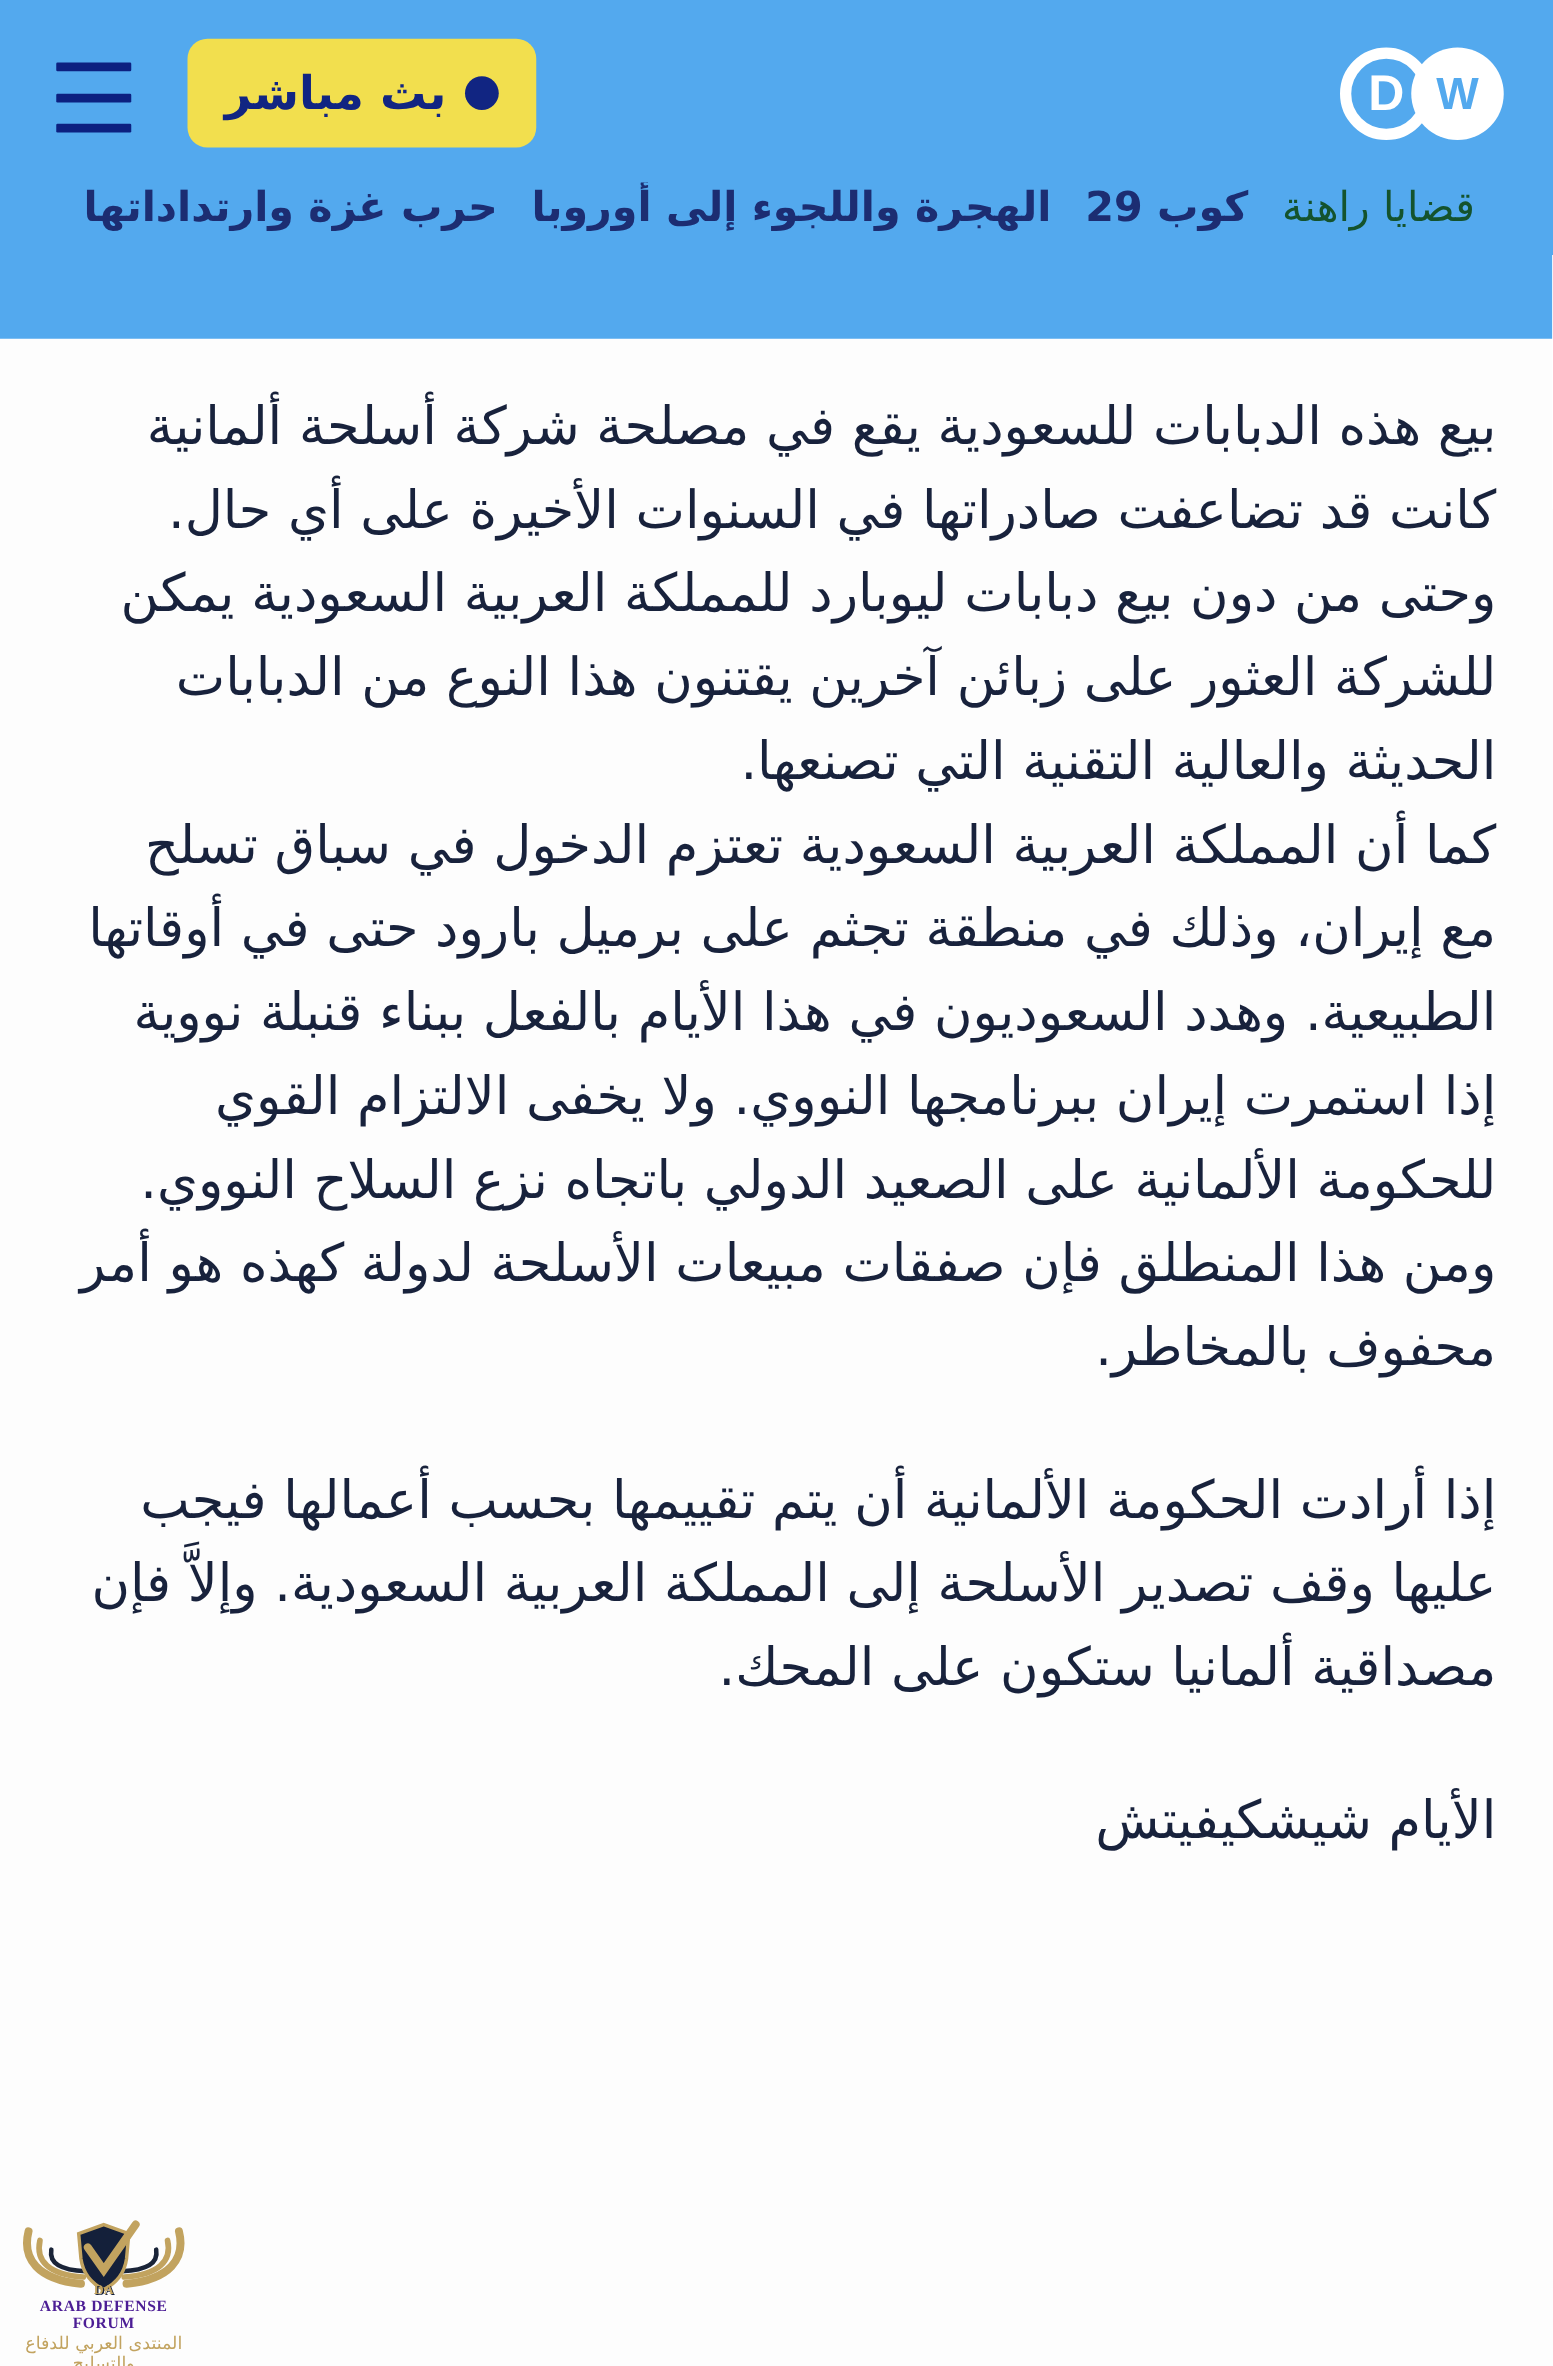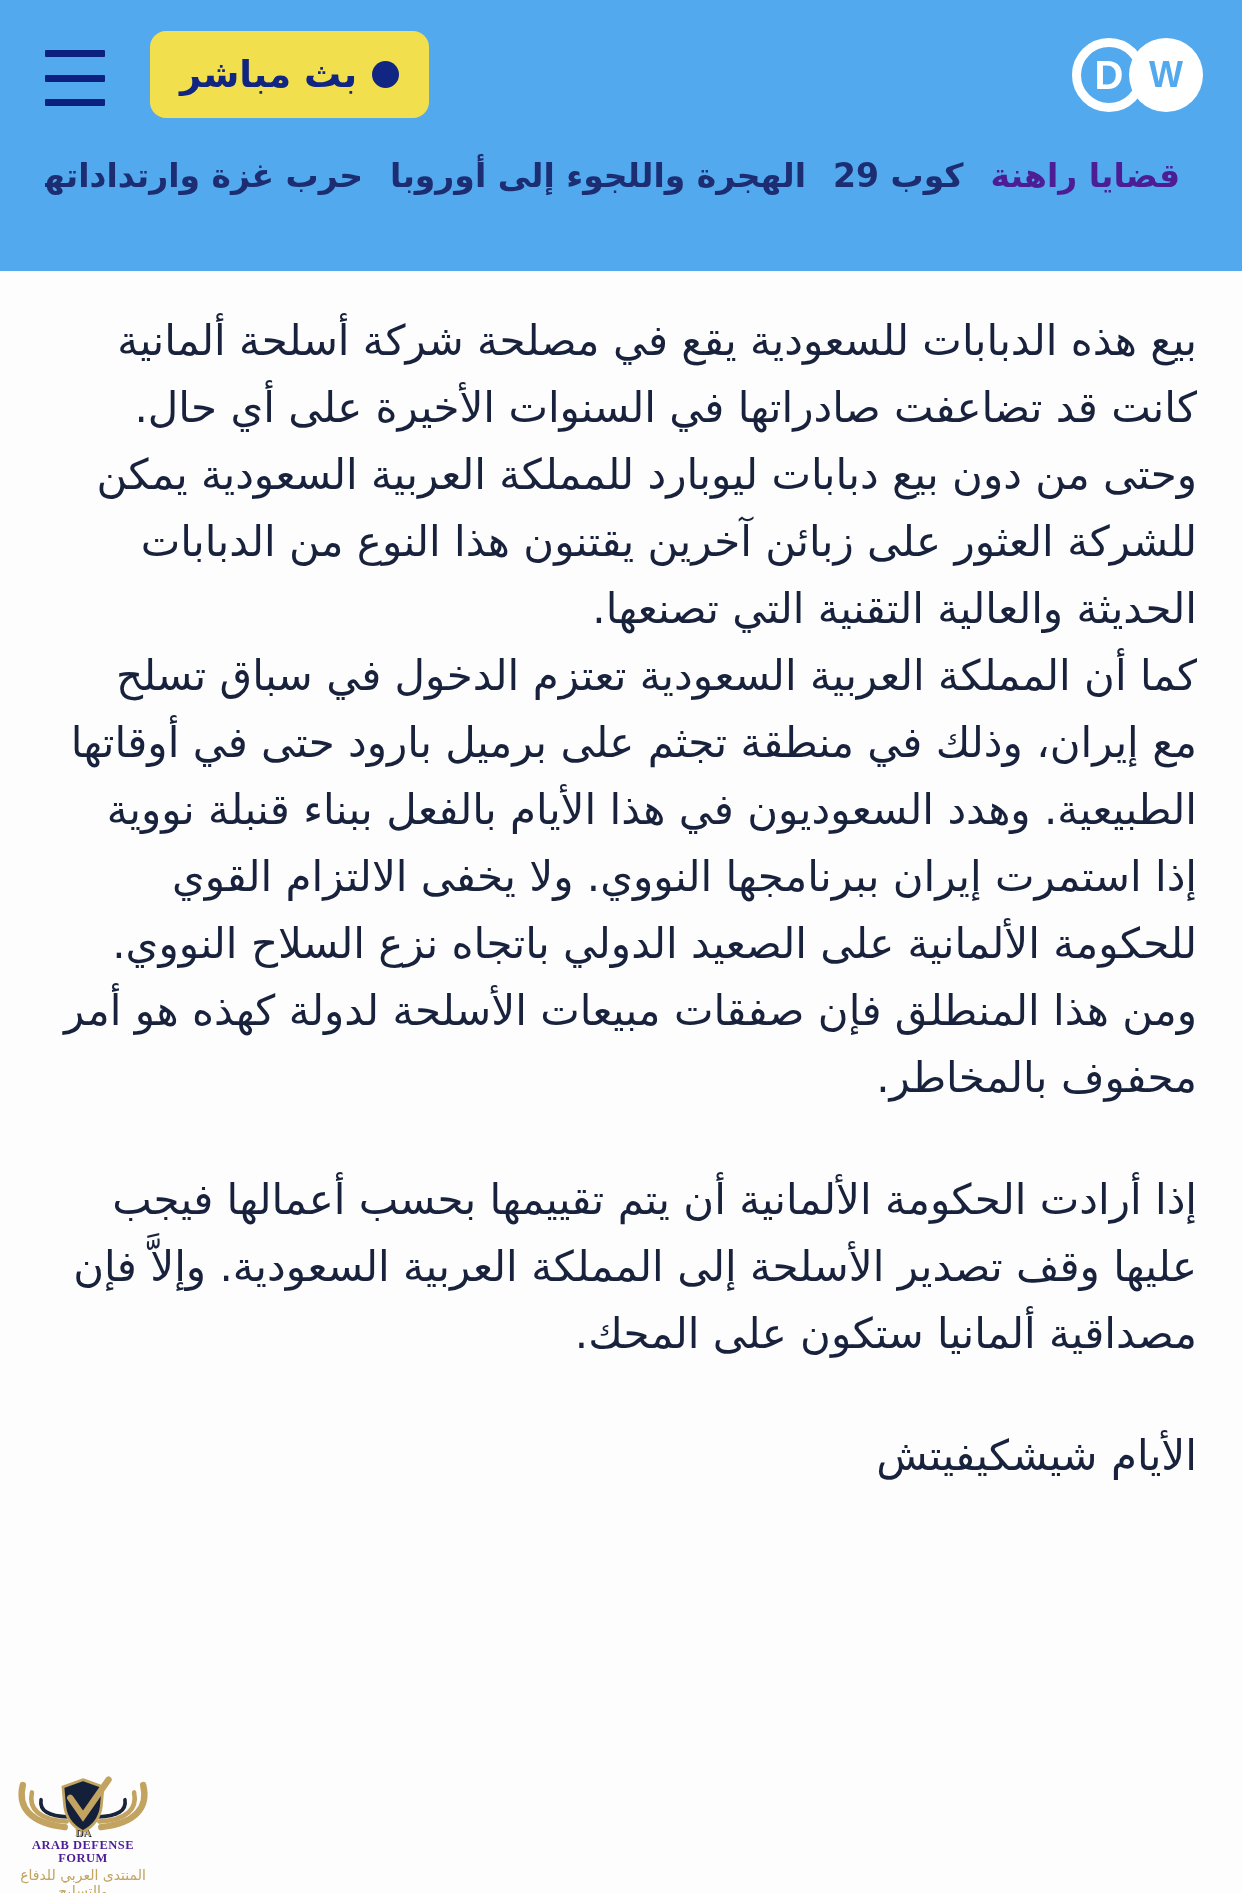--- a/index.html
+++ b/index.html
@@ -62,21 +62,21 @@
 
   .topics {
     position: absolute;
     top: 146px; right: 62px; left: 45px;
     direction: rtl;
     display: flex; align-items: baseline; gap: 27px;
     white-space: nowrap;
     overflow: hidden;
   }
   .topic { text-decoration: none; }
-  .topic.plain { color: #4c1d95; font-size: 33px; font-weight: 700; margin-top: 10px; }
+  .topic.plain { color: #14532d; font-size: 33px; font-weight: 400; }
   .topic.bold  { color: #1c2d72; font-size: 33px; font-weight: bold; }
 
   
   .article {
     padding: 36px 45px 0 62px;
     direction: rtl;
     text-align: right;
     color: #18223c;
     font-size: 42px;
     line-height: 67px;

